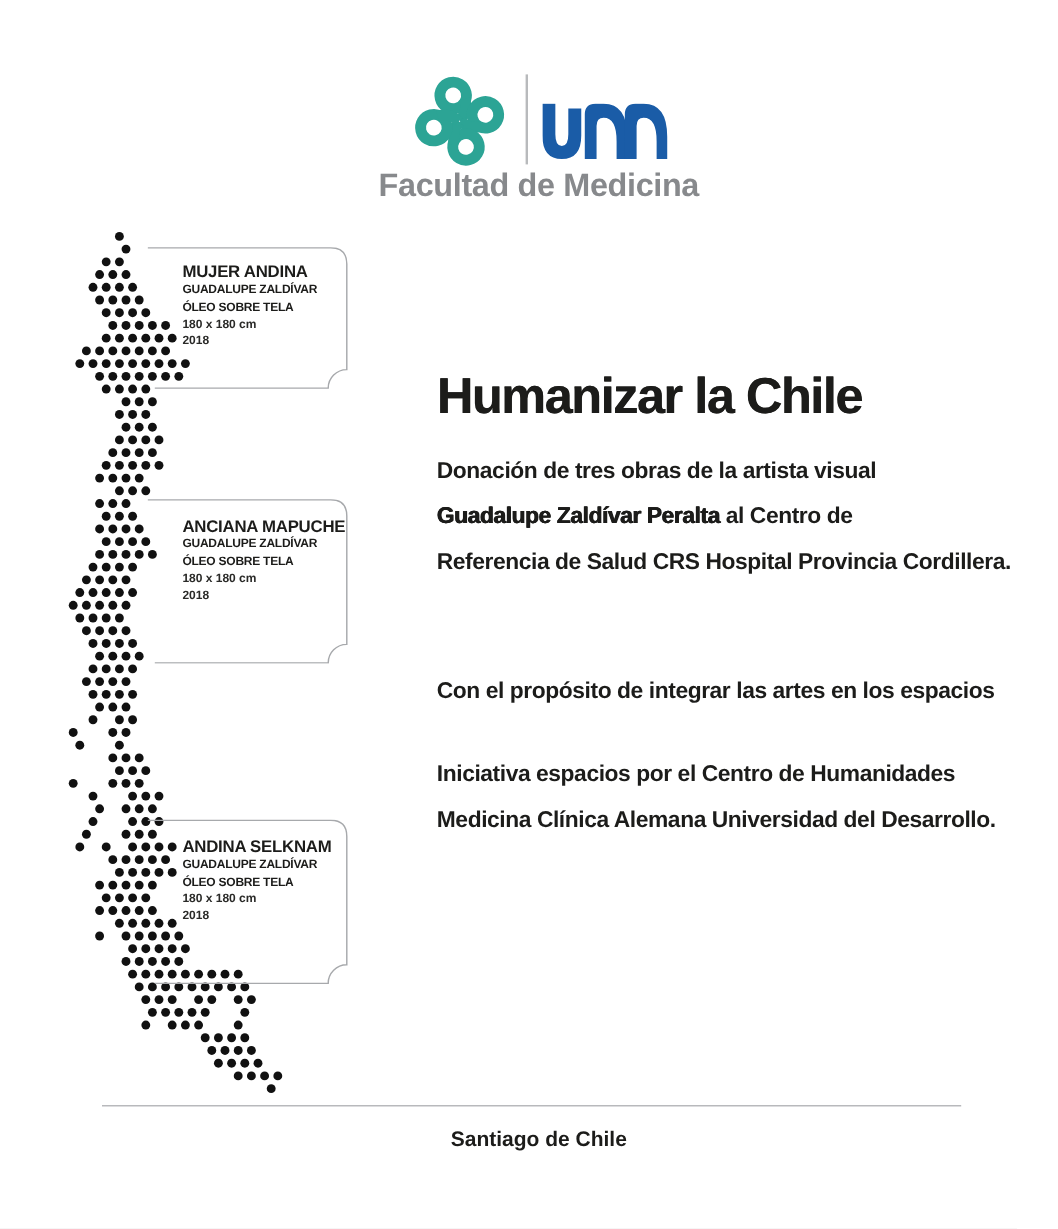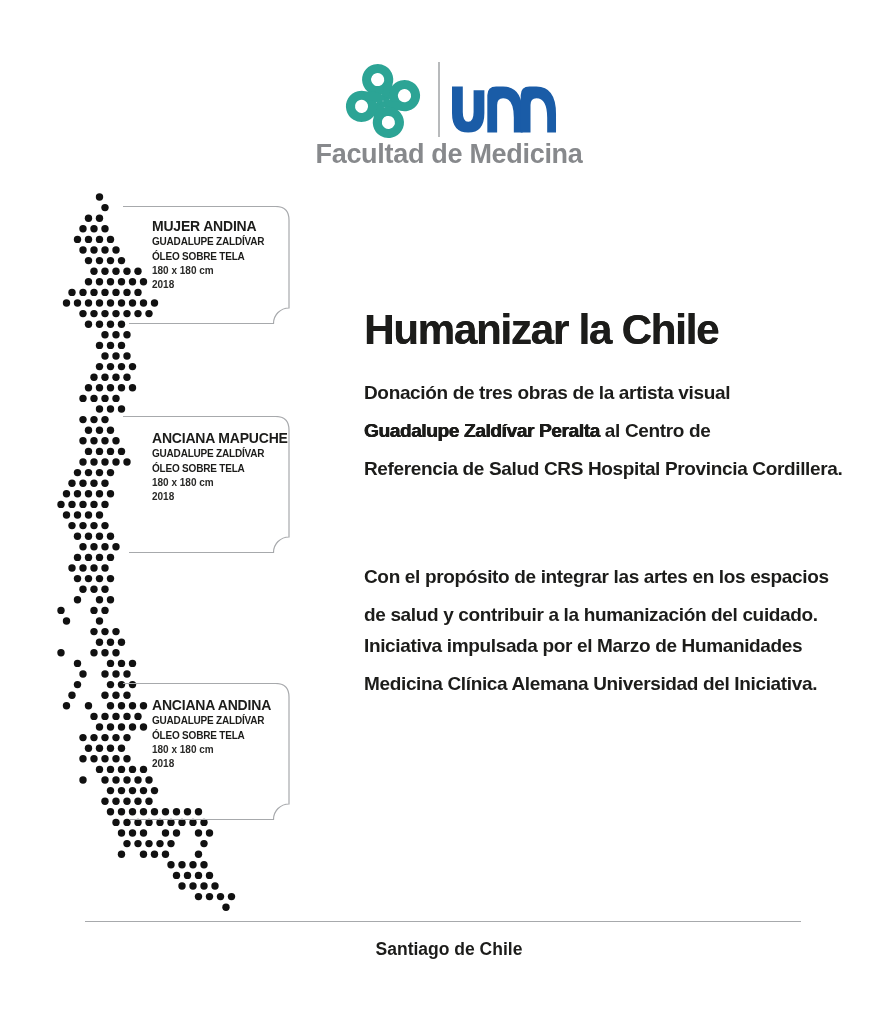--- a/index.html
+++ b/index.html
@@ -409,44 +409,43 @@
       <div class="art-small">180 x 180 cm</div>
       <div class="art-small">2018</div>
     </div>
   </div>
 
   <div id="art3" class="art-box">
     <svg width="167" height="137" viewBox="0 0 167 137">
       <path d="M0,0.5 H152.5 Q166,0.5 166,14 V121 A15.5 15.5 0 0 0 150.5,136.5 H6" fill="none" stroke="var(--line)" stroke-width="1.2"></path>
     </svg>
     <div class="art-text">
-      <div class="art-title">ANCIANA ANDINA</div>
+      <div class="art-title">ANDINA SELKNAM</div>
       <div class="art-line">GUADALUPE ZALDÍVAR</div>
       <div class="art-line">ÓLEO SOBRE TELA</div>
       <div class="art-small">180 x 180 cm</div>
       <div class="art-small">2018</div>
     </div>
   </div>
 
   <div class="content-title">Humanizar la Chile</div>
 
   <div id="p1" class="para">
     <div>Donación de tres obras de la artista visual</div>
     <div><span class="name-strong">Guadalupe Zaldívar Peralta</span><span> al Centro de</span></div>
     <div>Referencia de Salud CRS Hospital Provincia Cordillera.</div>
   </div>
 
   <div id="p2" class="para">
     <div>Con el propósito de integrar las artes en los espacios</div>
-    <div>de salud y contribuir a la humanización del cuidado.</div>
   </div>
 
   <div id="p3" class="para">
-    <div>Iniciativa impulsada por el Marzo de Humanidades</div>
-    <div>Medicina Clínica Alemana Universidad del Iniciativa.</div>
+    <div>Iniciativa espacios por el Centro de Humanidades</div>
+    <div>Medicina Clínica Alemana Universidad del Desarrollo.</div>
   </div>
 
   <div class="foot-rule"></div>
   <div class="foot-text">
     <div>Santiago de Chile</div>
   </div>
 
 </div>
 
 </body></html>

